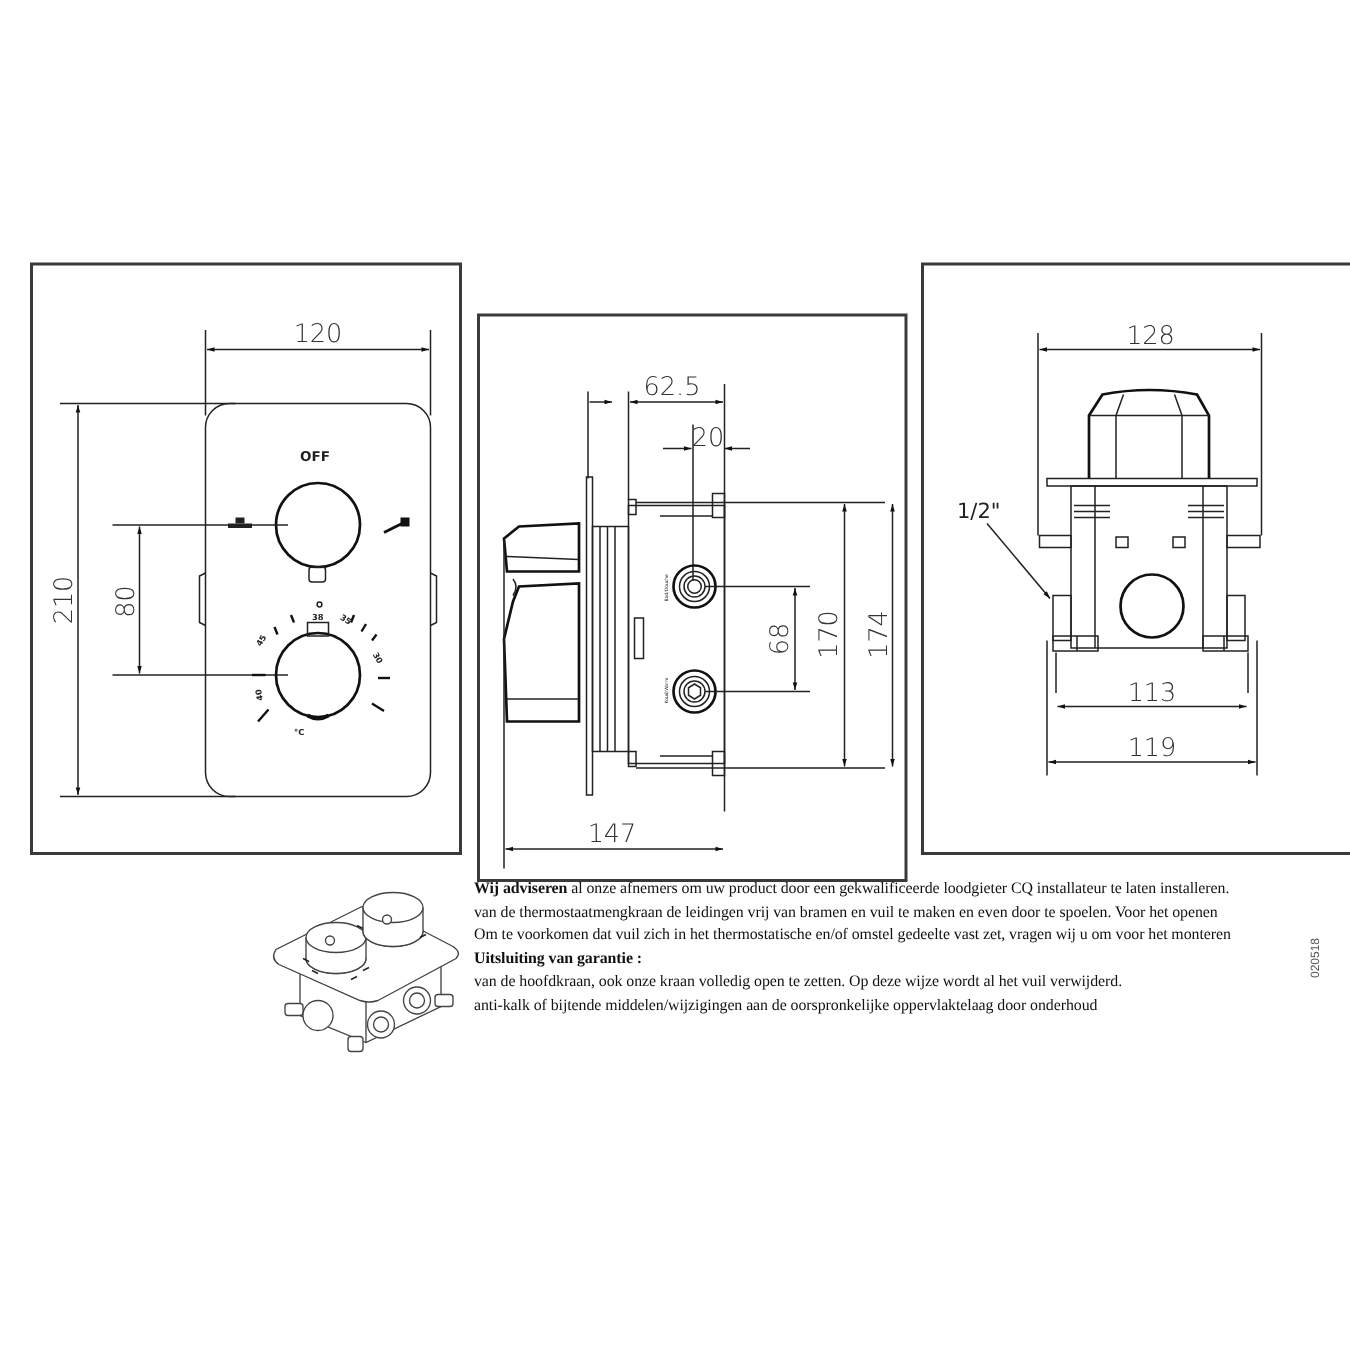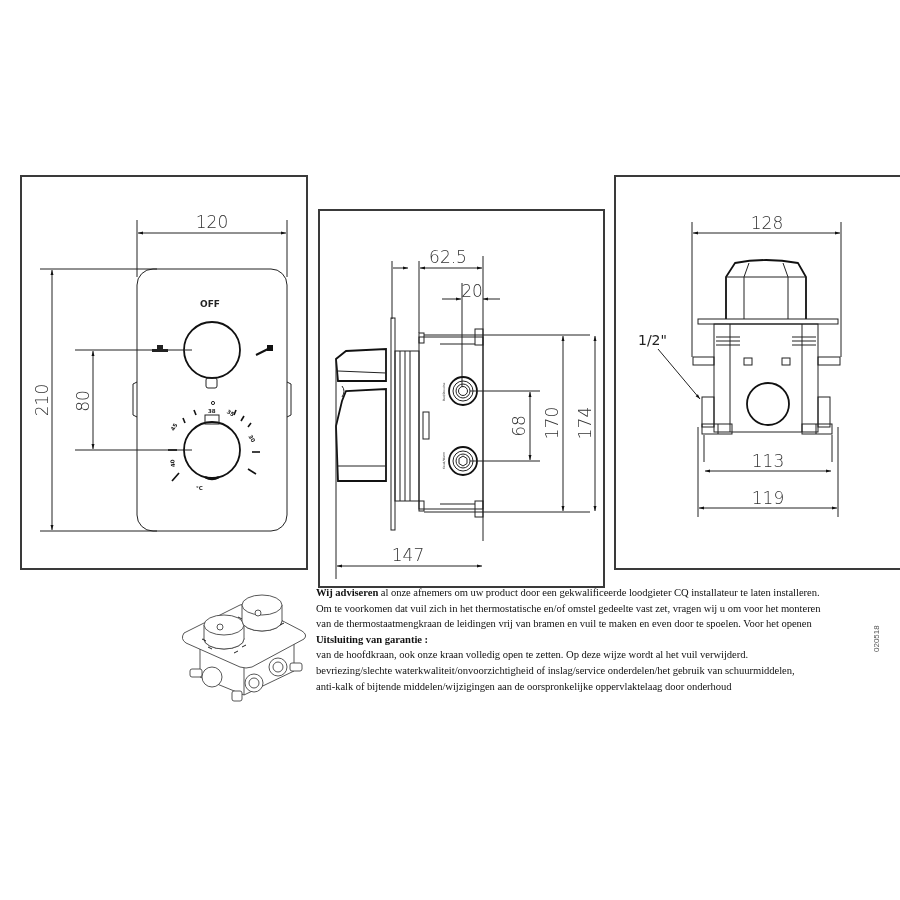--- a/index.html
+++ b/index.html
@@ -262,21 +262,20 @@
       <line x1="36" y1="60" x2="40" y2="62"></line>
     <line x1="62" y1="66" x2="66" y2="64"></line>
       <line x1="70" y1="60" x2="74" y2="58"></line>
     <line x1="108" y1="38" x2="112" y2="36"></line>
       <line x1="66" y1="30" x2="70" y2="32"></line>
   </g>
 </svg>
 
 <div id="notes">
   <p><b>Wij adviseren</b><span> al onze afnemers om uw product door een gekwalificeerde loodgieter CQ installateur te laten installeren.</span></p>
+  <p>van  de thermostaatmengkraan de leidingen vrij van bramen en vuil te maken en even door te spoelen. Voor het openen</p>
   <p>Om te voorkomen dat vuil zich in het thermostatische en/of omstel gedeelte vast zet, vragen wij u om voor het monteren</p>
-  <p>van  de thermostaatmengkraan de leidingen vrij van bramen en vuil te maken en even door te spoelen. Voor het openen</p>
   <p><b>Uitsluiting van garantie :</b></p>
   <p>van de hoofdkraan, ook onze kraan volledig open te zetten. Op deze wijze wordt al het vuil verwijderd.</p>
-  <p>bevriezing/slechte waterkwaliteit/onvoorzichtigheid of inslag/service onderdelen/het gebruik van schuurmiddelen,</p>
   <p>anti-kalk of bijtende middelen/wijzigingen aan de oorspronkelijke oppervlaktelaag  door onderhoud</p>
 </div>
 
 <div id="doc-code">020518</div>
 
 </body></html>

